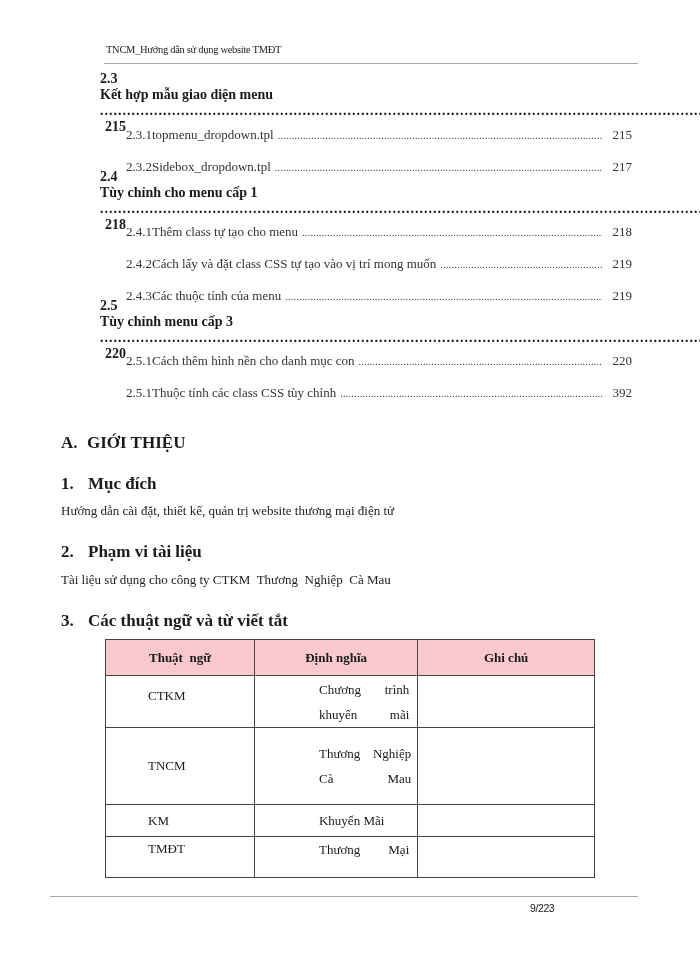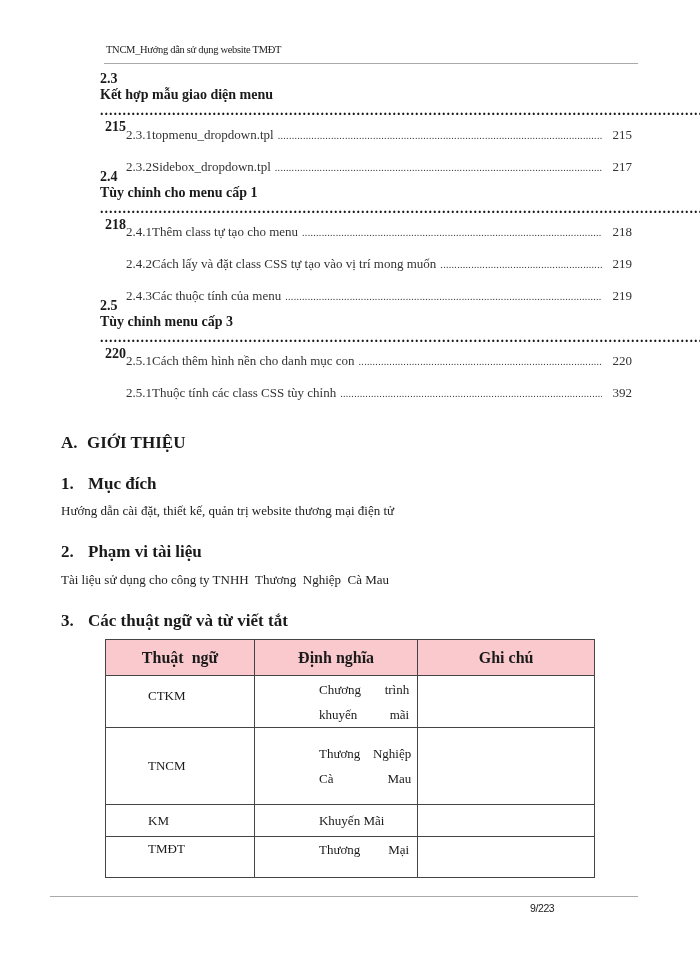--- a/index.html
+++ b/index.html
@@ -16,21 +16,21 @@
   .toc-title{flex:0 0 auto;}
   .toc-dots{flex:1 1 auto;overflow:hidden;margin:0 4px;letter-spacing:1px;}
   .l1 .toc-dots::after{content:"......................................................................................................................................................................................................................";font-weight:bold;}
   .l2 .toc-dots::after{content:"................................................................................................................................................................................................................................................";font-size:10px;letter-spacing:0.3px;}
   .toc-page{flex:0 0 auto;text-align:right;min-width:26px;}
   .sec{position:absolute;font-weight:bold;font-size:17px;}
   .sec .num{display:inline-block;}
   .para{position:absolute;left:61px;font-size:13px;color:#222;}
   table.terms{position:absolute;left:105px;top:639px;width:490px;border-collapse:collapse;font-size:13px;}
   table.terms th,table.terms td{border:1.5px solid #444;padding:0;vertical-align:middle;}
-  table.terms th{background:#f9c9cd;height:35px;font-weight:bold;font-size:16px;text-align:center;}
+  table.terms th{background:#f9c9cd;height:35px;font-weight:bold;font-size:13px;text-align:center;}
   table.terms td{background:#fff;}
   .c1{width:149px;}
   .c2{width:163px;}
   .c3{width:178px;}
   td .term{padding-left:42px;display:block;}
   td .def{display:block;padding-left:64px;padding-right:8px;line-height:25px;text-align:justify;text-align-last:justify;}
   td .def.single{text-align-last:auto;}
   .footer-rule{position:absolute;left:50px;top:896px;width:588px;border-top:1px solid #aaa;}
   .footer-page{position:absolute;left:530px;top:902px;font-size:10.5px;font-family:"Liberation Sans",sans-serif;letter-spacing:-0.4px;}
 </style>
@@ -110,21 +110,21 @@
 </div>
 
 <div class="sec" style="left:61px;top:474px">
   <span class="num" style="width:27px">1.</span><span>Mục đích</span>
 </div>
 <div class="para" style="top:503px">Hướng dẫn cài đặt, thiết kế, quản trị website thương mại điện tử</div>
 
 <div class="sec" style="left:61px;top:542px">
   <span class="num" style="width:27px">2.</span><span>Phạm vi tài liệu</span>
 </div>
-<div class="para" style="top:572px;white-space:pre">Tài liệu sử dụng cho công ty TNHH  Thương  Nghiệp  Cà Mau</div>
+<div class="para" style="top:572px;white-space:pre">Tài liệu sử dụng cho công ty CTKM  Thương  Nghiệp  Cà Mau</div>
 
 <div class="sec" style="left:61px;top:611px">
   <span class="num" style="width:27px">3.</span><span>Các thuật ngữ và từ viết tắt</span>
 </div>
 
 <table class="terms">
   <thead>
     <tr>
       <th class="c1" style="white-space:pre">Thuật  ngữ</th>
       <th class="c2">Định nghĩa</th>

